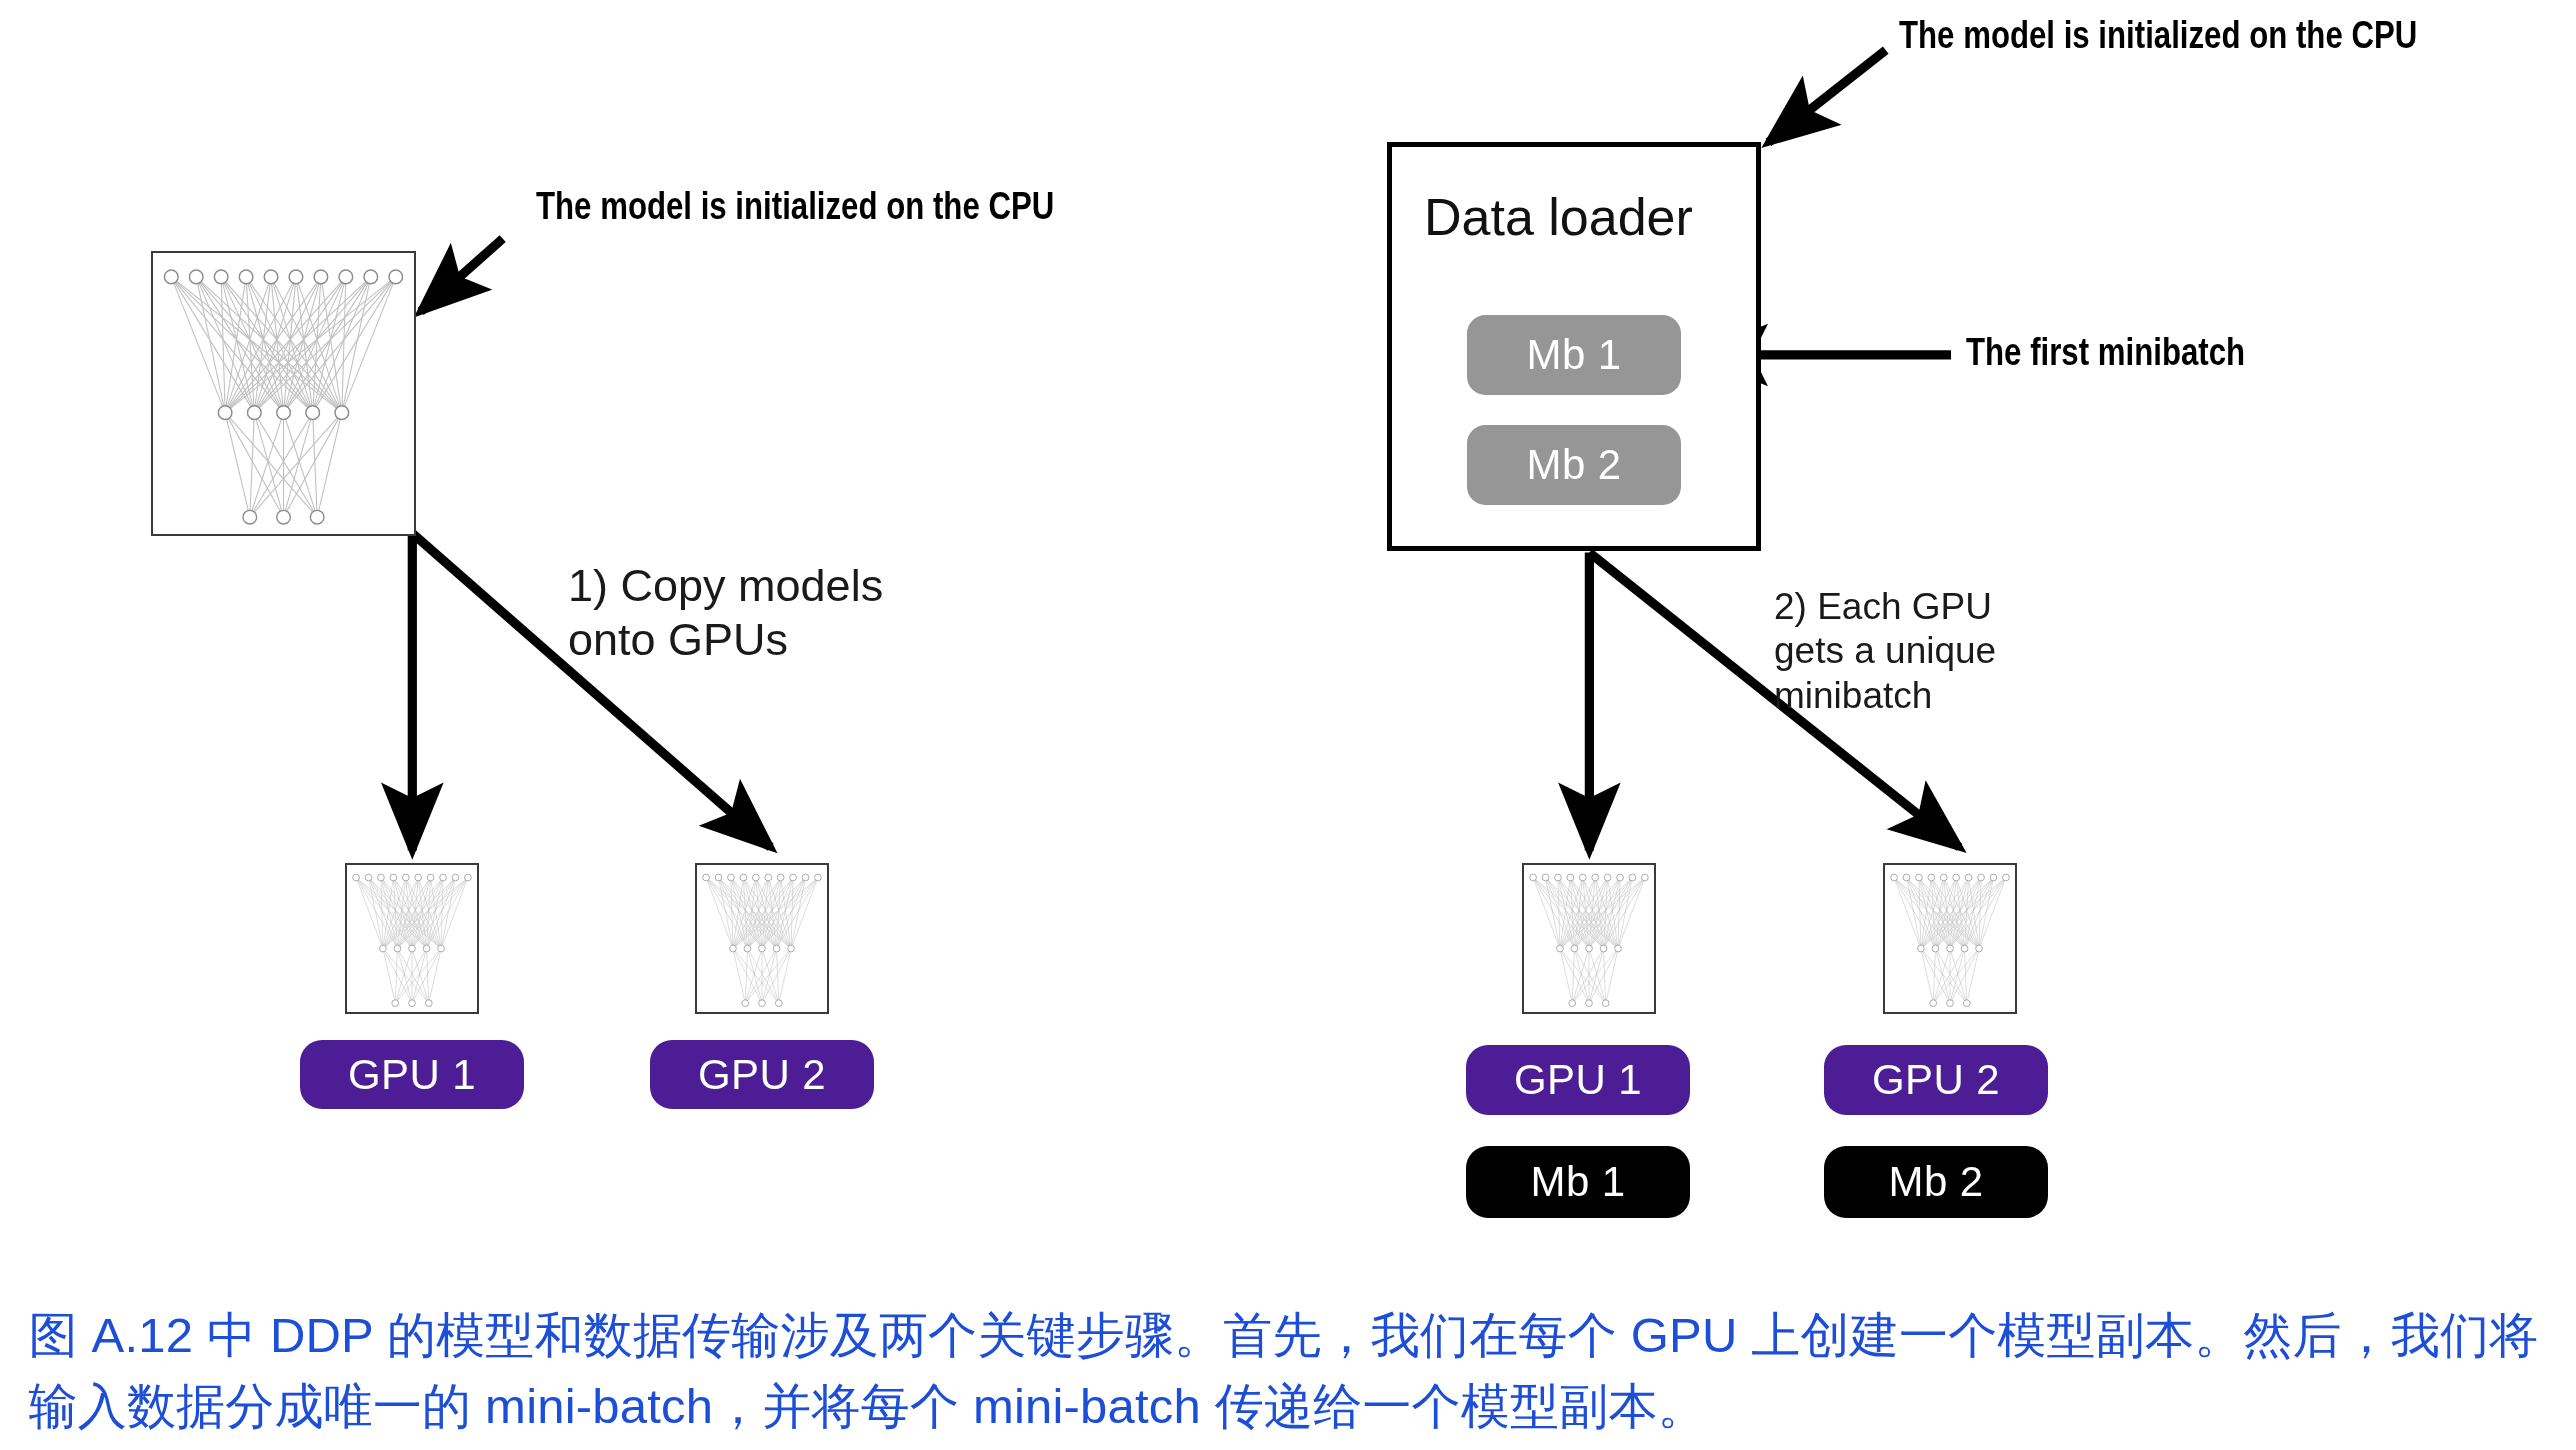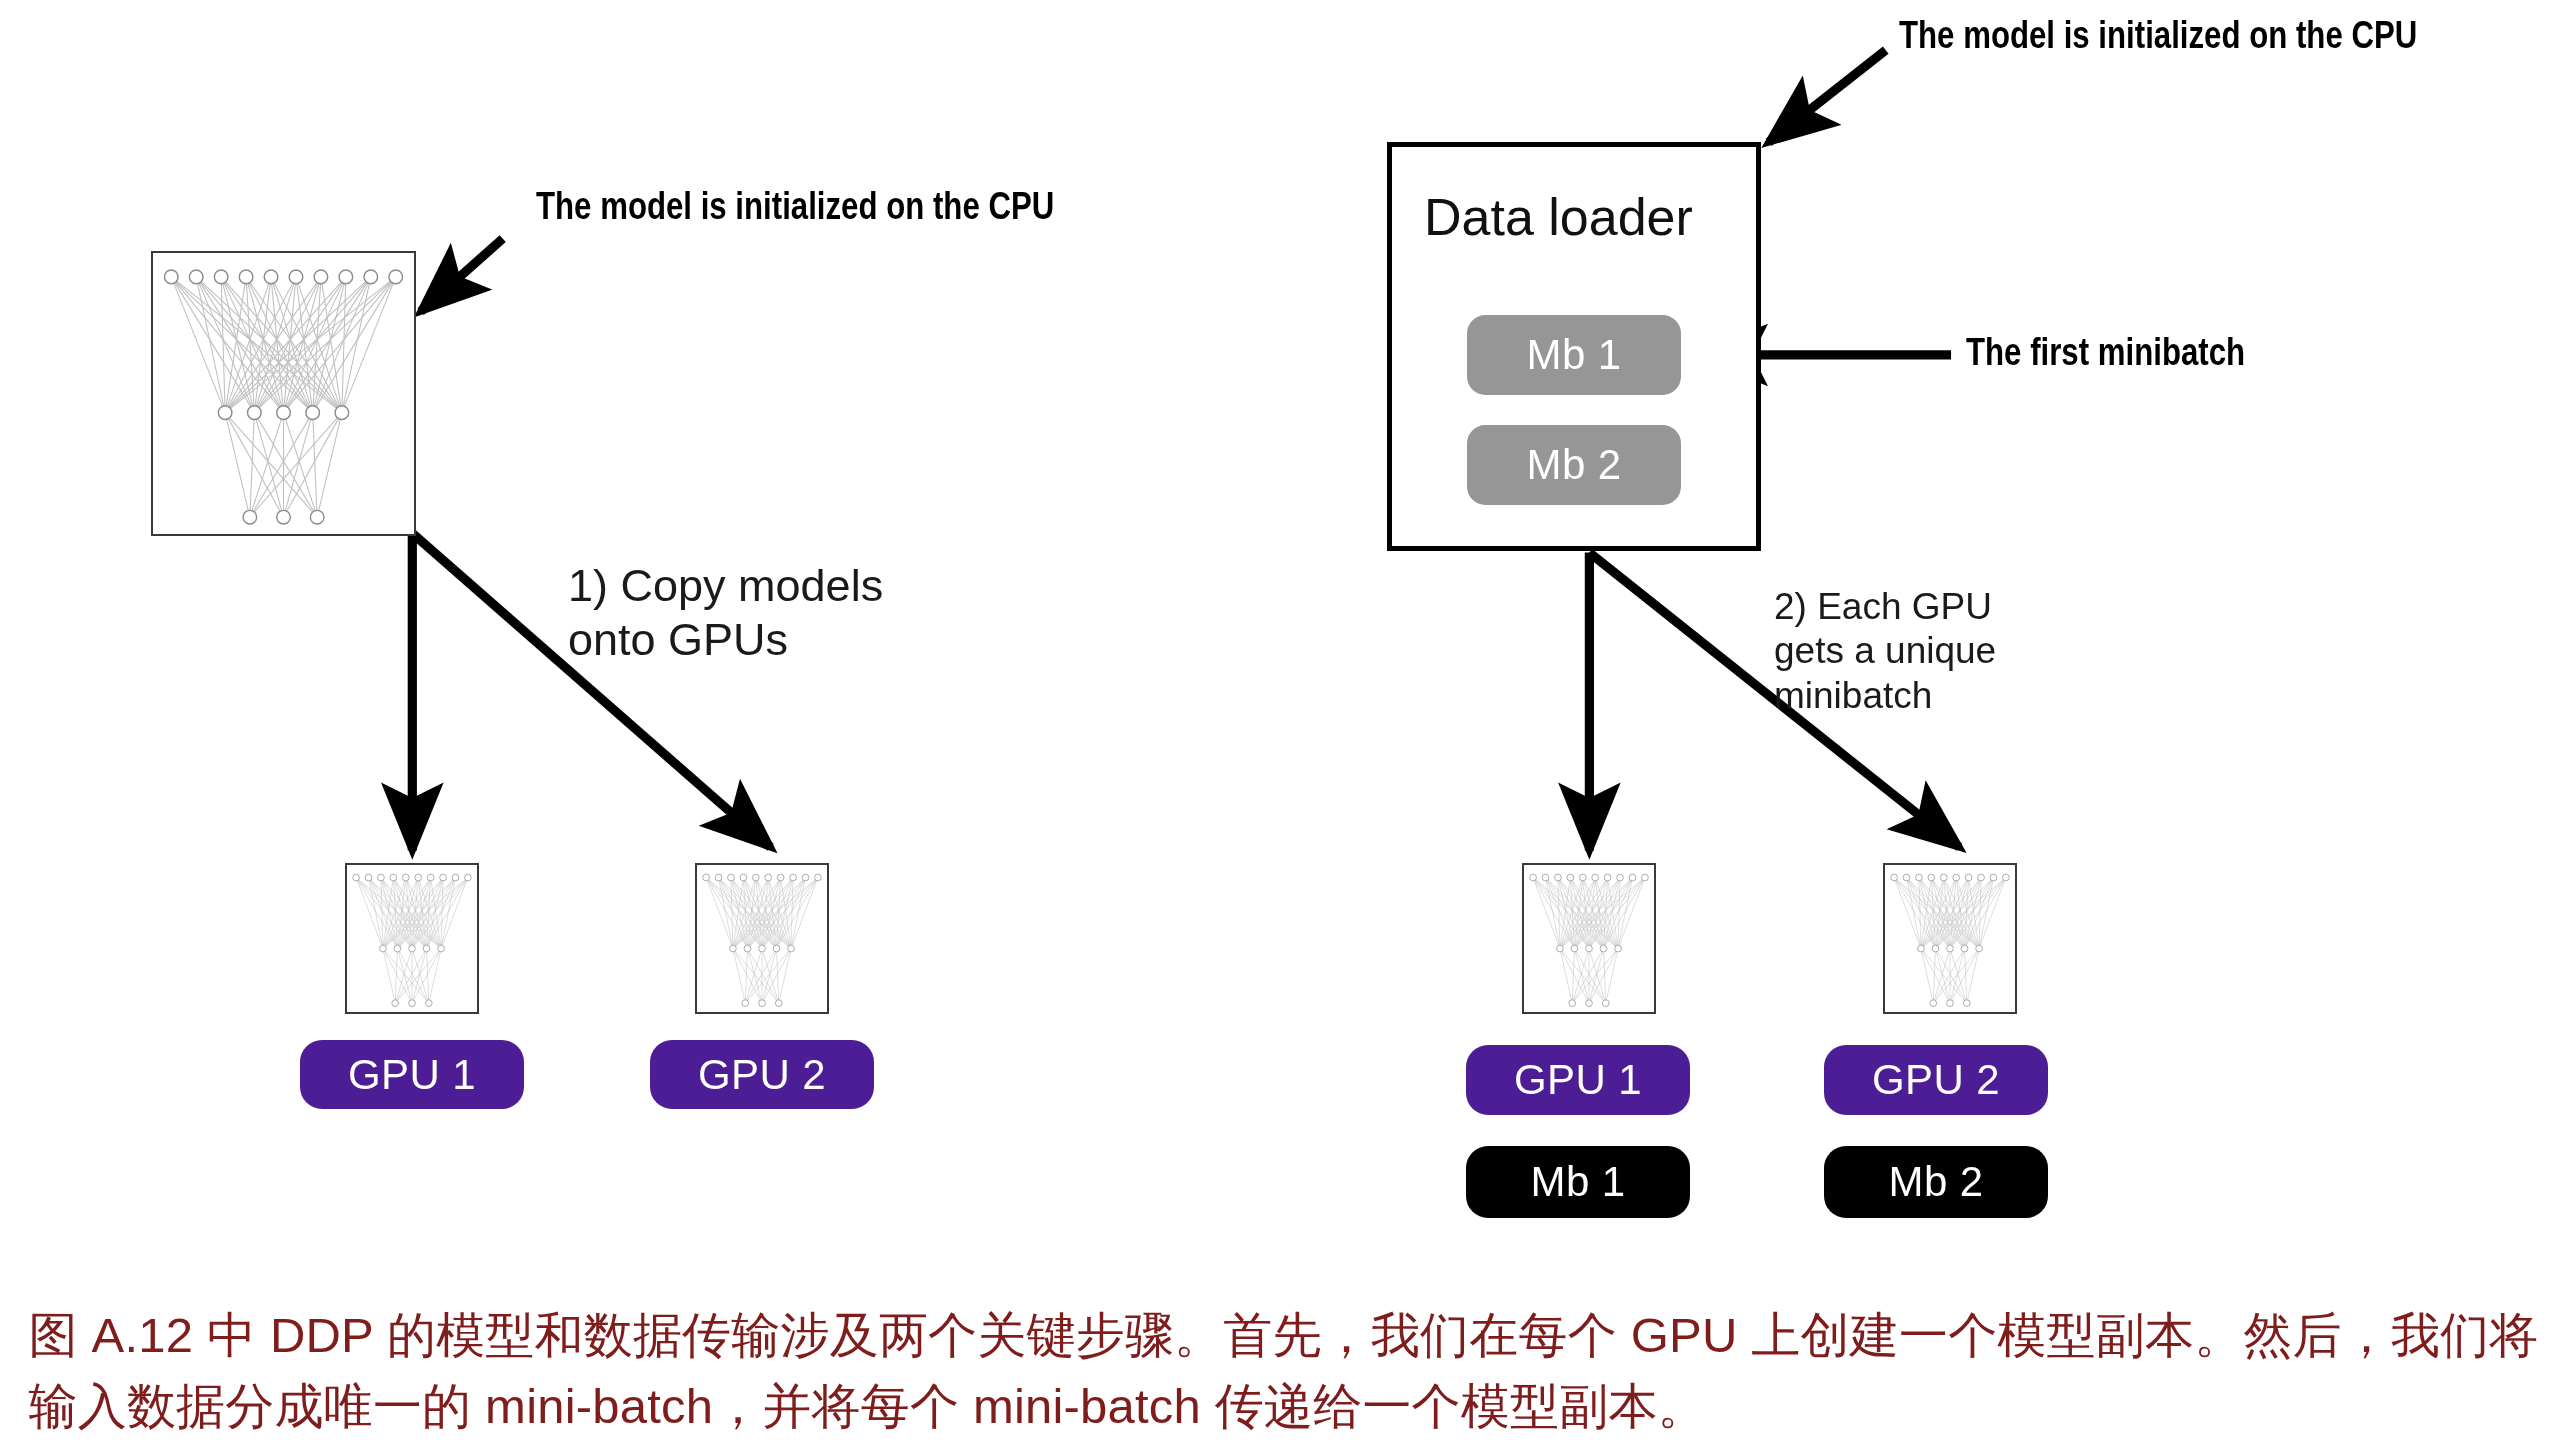--- a/index.html
+++ b/index.html
@@ -85,21 +85,21 @@
     color: #1a1a1a;
     font-family: "Liberation Sans", sans-serif;
     font-weight: 400;
     line-height: 1.20;
     white-space: pre-line;
   }
 
   
   .caption {
     position: absolute;
-    color: #7f1d1d;
+    color: #1d4ed8;
     font-family: "Liberation Sans", sans-serif;
     font-weight: 400;
     line-height: 1.45;
     letter-spacing: 0.2px;
   }
 
   
   #arrows {
     position: absolute;
     left: 0; top: 0;

